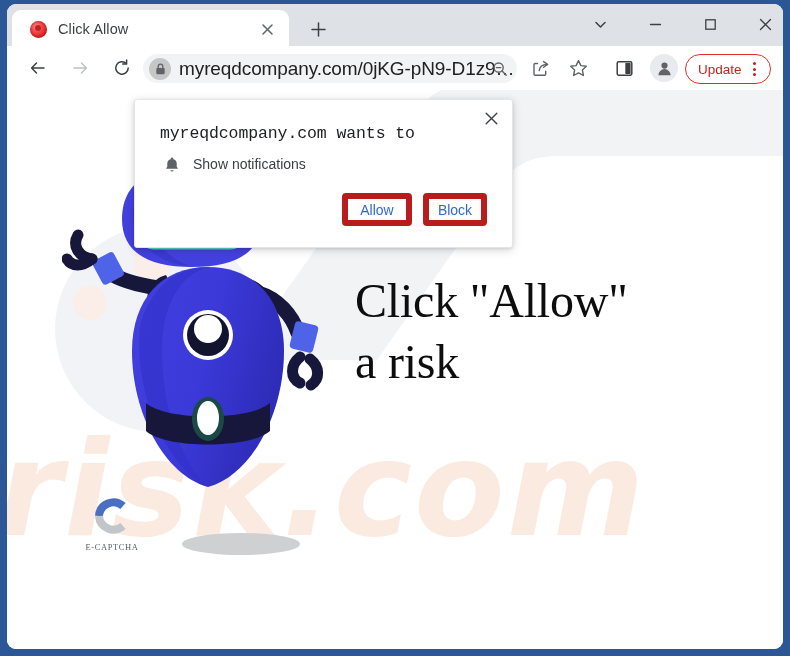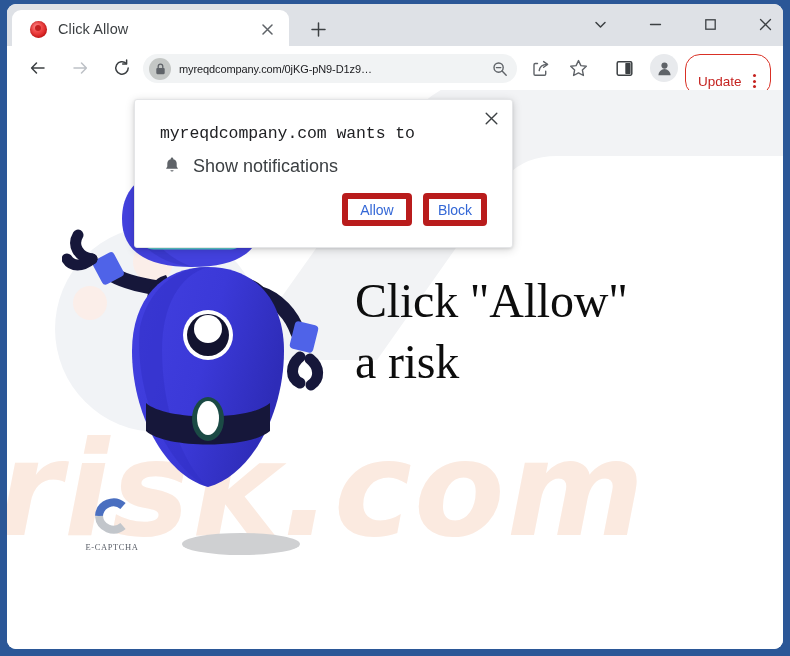--- a/index.html
+++ b/index.html
@@ -150,21 +150,21 @@
     width: 22px; height: 22px;
     margin-left: 6px;
     border-radius: 50%;
     background: #c4c7c5;
     display: flex; align-items: center; justify-content: center;
     flex: 0 0 auto;
     cursor: pointer;
   }
   #omnibox-url {
     margin-left: 8px;
-    font-size: 11px;
+    font-size: 19px;
     color: #202124;
     white-space: nowrap;
     overflow: hidden;
     letter-spacing: -.1px;
   }
   #omnibox-zoom {
     position: absolute;
     right: 5px;
     width: 24px; height: 24px;
     display: flex; align-items: center; justify-content: center;
@@ -188,21 +188,21 @@
     width: 28px; height: 28px;
     border-radius: 50%;
     background: #e8eaed;
     color: #5f6368;
   }
   #update-pill {
     position: absolute;
     left: 678px;
     top: 8px;
     height: 28px;
-    padding: 12px 4px 0 12px;
+    padding: 0 4px 0 12px;
     border: 1px solid #d93025;
     border-radius: 15px;
     display: flex;
     align-items: center;
     cursor: pointer;
   }
   #update-label {
     font-size: 13.5px;
     color: #c5221f;
     white-space: nowrap;
@@ -348,21 +348,21 @@
   #perm-bell {
     position: absolute;
     left: 27px; top: 54px;
     width: 20px; height: 20px;
     display: flex; align-items: center; justify-content: center;
     color: #5f6368;
   }
   #perm-request {
     position: absolute;
     left: 58px; top: 56px;
-    font-size: 18px;
+    font-size: 14px;
     color: #3c4043;
     white-space: nowrap;
   }
   .perm-btn {
     position: absolute;
     top: 93px;
     height: 33px;
     border: 6px solid #b91c1c;
     border-radius: 4px;
     background: #ffffff;

